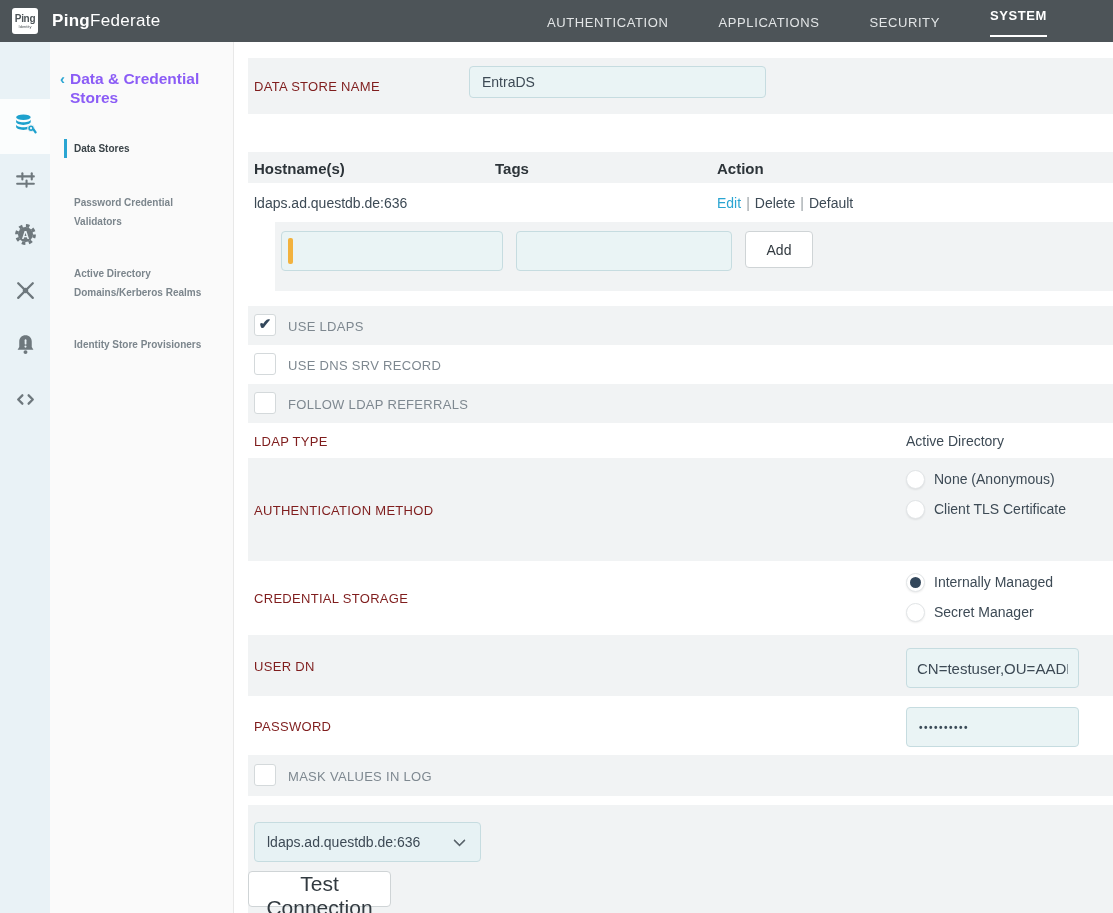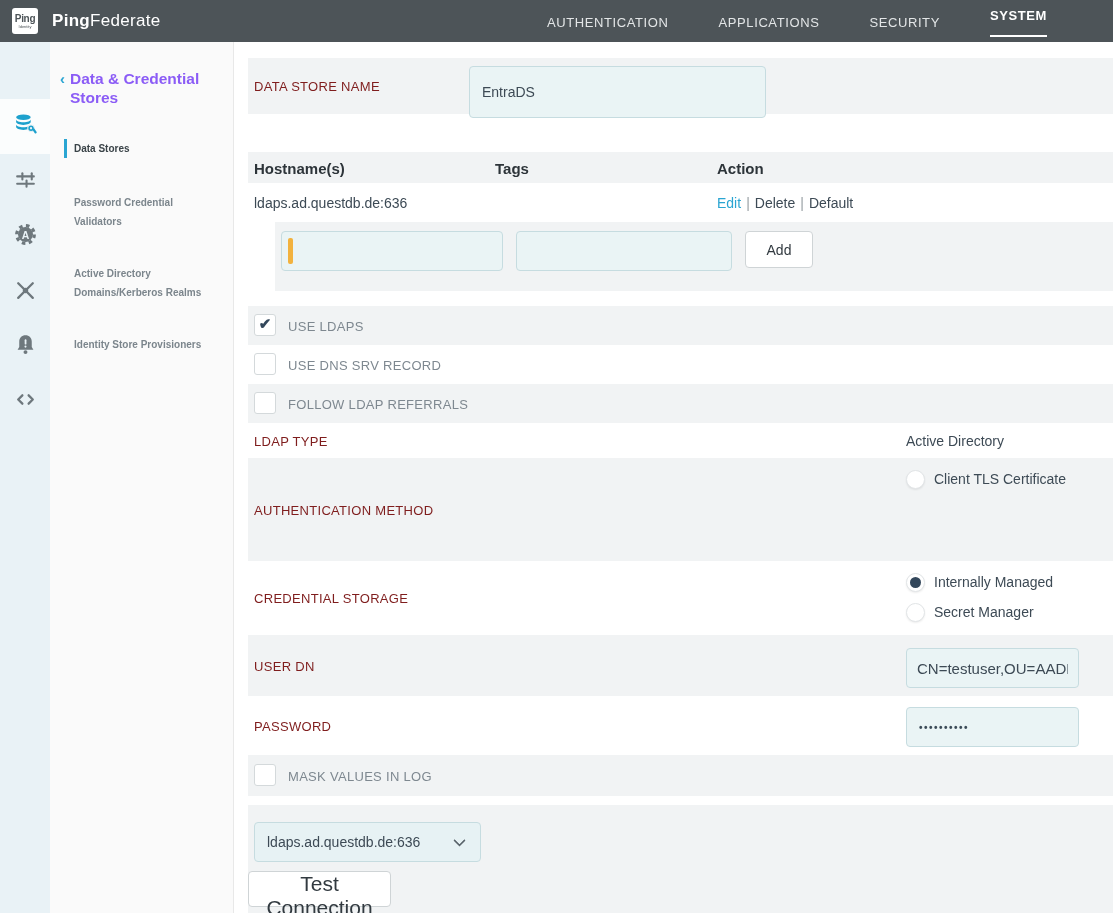--- a/index.html
+++ b/index.html
@@ -57,21 +57,21 @@
 
   .field-label { position:absolute; left:6px; top:50%; transform:translateY(-50%);
     color:#7f1d1d; font-size:13px; letter-spacing:0.3px; }
 
   .tinput { background:#eaf4f5; border:1px solid #c6dce0; border-radius:4px;
     color:#3d4a55; font-size:14px; padding:0 12px;
     font-family:"Liberation Sans", sans-serif; outline:none; }
 
   
   .name-row { margin-top:16px; height:56px; }
-  .name-row input { position:absolute; left:221px; top:8px; width:297px; height:52px; }
+  .name-row input { position:absolute; left:221px; top:8px; width:297px; height:32px; }
 
   
   .thead-row { margin-top:38px; height:31px; }
   .thead-row .th { position:absolute; top:50%; transform:translateY(-50%);
     color:#2d3439; font-size:15px; font-weight:bold; }
   .th.c1, .cell.c1 { left:6px; }
   .th.c2, .cell.c2 { left:247px; }
   .th.c3, .cell.c3 { left:469px; }
   .host-row { height:39px; }
   .host-row .cell { position:absolute; top:50%; transform:translateY(-50%);
@@ -287,20 +287,24 @@
   <div class="row white ldap-row">
     <span class="field-label">LDAP TYPE</span>
     <span class="plain-value">Active Directory</span>
   </div>
 
   <div class="row gray auth-row">
     <span class="field-label">AUTHENTICATION METHOD</span>
     <div class="radio-group">
       <div class="radio-opt">
         <span class="radio"></span>
+        <span class="r-label">None (Anonymous)</span>
+      </div>
+      <div class="radio-opt">
+        <span class="radio"></span>
         <span class="r-label">Client TLS Certificate</span>
       </div>
     </div>
   </div>
 
   <div class="row white cred-row">
     <span class="field-label">CREDENTIAL STORAGE</span>
     <div class="radio-group">
       <div class="radio-opt">
         <span class="radio selected">

